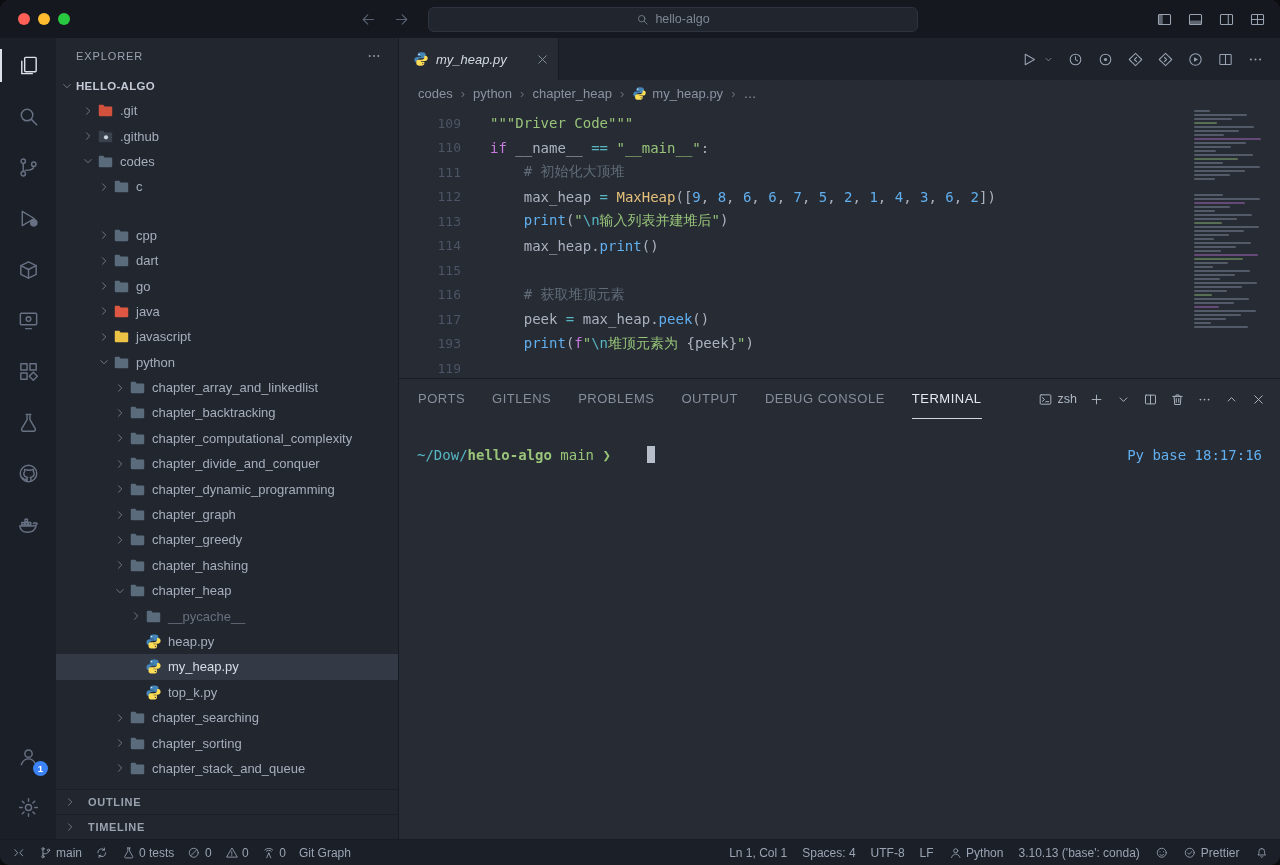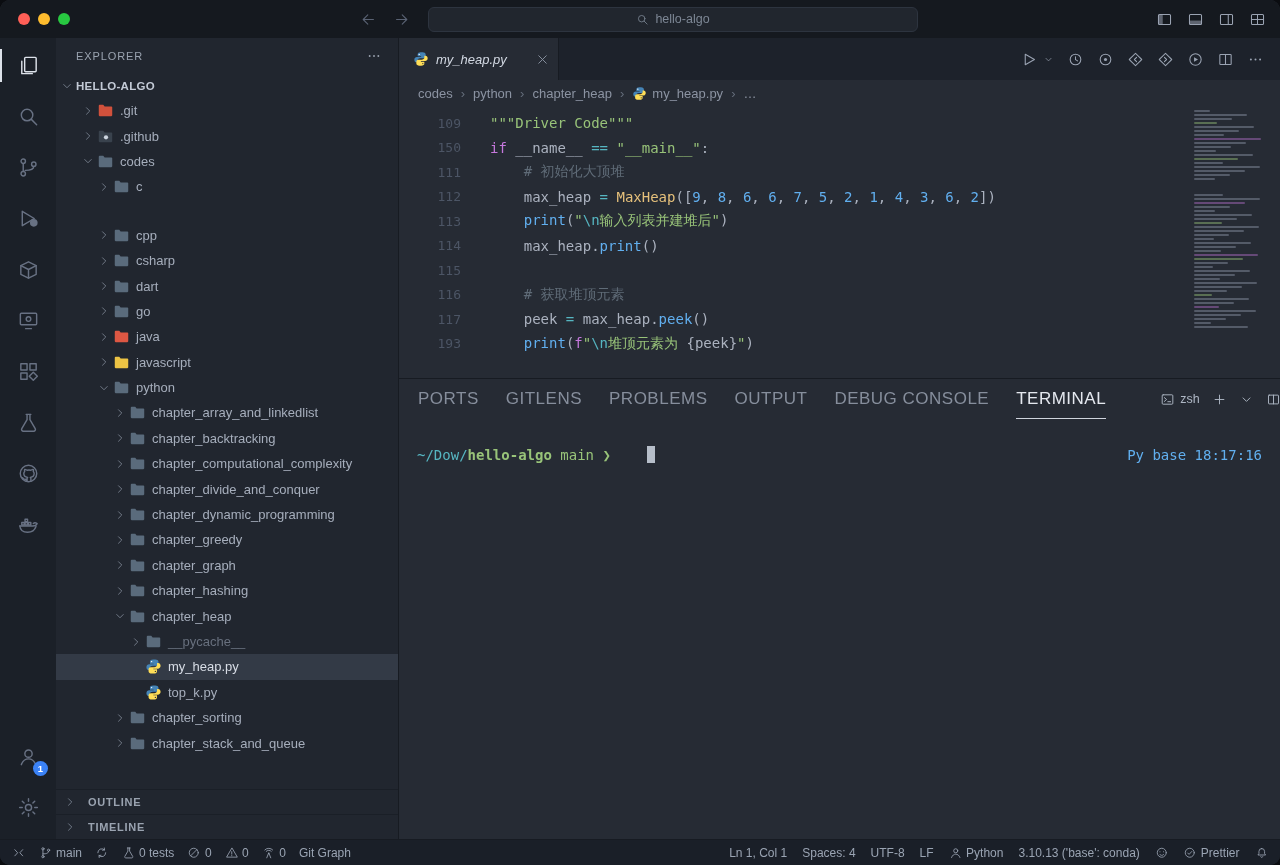--- a/index.html
+++ b/index.html
@@ -71,21 +71,21 @@
   .cl .ln{flex:0 0 62px;width:62px;text-align:right;color:#4c5565;font-family:"DejaVu Sans Mono",monospace;font-size:13px;}
   .cl .lc{padding-left:29px;font-family:"DejaVu Sans Mono",monospace;font-size:14px;white-space:pre;}
   .c-kw{color:#c678dd}.c-str{color:#98c379}.c-esc{color:#56b6c2}.c-num{color:#61afef}
   .c-fn{color:#61afef}.c-cls{color:#e5c07b}.c-cmt{color:#5f6b77}.c-op{color:#56b6c2}.c-txt{color:#abb2bf}
   .minimap{position:absolute;top:4px;right:12px;width:74px;bottom:0;}
   .mm-bar{height:2px;margin-bottom:2px;background:rgba(160,172,190,.38);border-radius:1px;}
 
   
   .panel{flex:1;border-top:1px solid #171b22;display:flex;flex-direction:column;background:#262b34;min-height:0;}
   .panel-tabs{flex:0 0 40px;display:flex;align-items:center;padding:0 14px 0 19px;gap:27px;}
-  .ptab{font-size:17px;letter-spacing:.5px;color:#868e9c;cursor:pointer;height:100%;display:flex;align-items:center;border-bottom:1.5px solid transparent;white-space:nowrap;text-align:center;}
+  .ptab{font-size:13px;letter-spacing:.5px;color:#868e9c;cursor:pointer;height:100%;display:flex;align-items:center;border-bottom:1.5px solid transparent;white-space:nowrap;text-align:center;}
   .ptab.active{color:#e4e8ef;border-bottom-color:#cfd4dd;}
   .ptab-more{width:16px;height:16px;color:#868e9c;cursor:pointer;}
   .panel-controls{margin-left:auto;display:flex;align-items:center;gap:12px;color:#9aa3b2;}
   .pc-item{display:flex;align-items:center;gap:5px;cursor:pointer;font-size:12.5px;color:#aeb7c4;}
   .pc-item .ic{width:15px;height:15px;}
   .terminal{flex:1;padding:27px 18px 0 18px;font-family:"DejaVu Sans Mono",monospace;font-size:14px;cursor:text;}
   .prompt-row{display:flex;align-items:center;gap:28px;}
   .t-cyan{color:#56b6c2}.t-green{color:#98c379}.t-green-bold{color:#98c379;font-weight:700}
   .cursor{display:inline-block;width:8.5px;height:17px;background:#b6bec9;margin-left:8px;}
   .prompt-right{margin-left:auto;color:#61afef;}
@@ -358,33 +358,20 @@
             <span class="chev">
               <svg viewBox="0 0 24 24" fill="none" stroke="currentColor" stroke-width="1.5" stroke-linecap="round" stroke-linejoin="round">
                 <path d="M9 5.5l6.5 6.5L9 18.5"></path>
               </svg>
             </span>
             <span class="ficon ic">
               <svg viewBox="0 0 24 24">
                 <path fill="#5a6b7c" d="M2.5 5.2c0-.7.5-1.2 1.2-1.2h5.1l2 2.3h9.5c.7 0 1.2.5 1.2 1.2v11.3c0 .7-.5 1.2-1.2 1.2H3.7c-.7 0-1.2-.5-1.2-1.2z"></path>
               </svg>
             </span>
-            <span class="lbl">csharp</span>
-          </div>
-          <div class="trow" style="padding-left: 40px;">
-            <span class="chev">
-              <svg viewBox="0 0 24 24" fill="none" stroke="currentColor" stroke-width="1.5" stroke-linecap="round" stroke-linejoin="round">
-                <path d="M9 5.5l6.5 6.5L9 18.5"></path>
-              </svg>
-            </span>
-            <span class="ficon ic">
-              <svg viewBox="0 0 24 24">
-                <path fill="#5a6b7c" d="M2.5 5.2c0-.7.5-1.2 1.2-1.2h5.1l2 2.3h9.5c.7 0 1.2.5 1.2 1.2v11.3c0 .7-.5 1.2-1.2 1.2H3.7c-.7 0-1.2-.5-1.2-1.2z"></path>
-              </svg>
-            </span>
             <span class="lbl">dart</span>
           </div>
           <div class="trow" style="padding-left: 40px;">
             <span class="chev">
               <svg viewBox="0 0 24 24" fill="none" stroke="currentColor" stroke-width="1.5" stroke-linecap="round" stroke-linejoin="round">
                 <path d="M9 5.5l6.5 6.5L9 18.5"></path>
               </svg>
             </span>
             <span class="ficon ic">
               <svg viewBox="0 0 24 24">
@@ -501,46 +488,46 @@
             <span class="chev">
               <svg viewBox="0 0 24 24" fill="none" stroke="currentColor" stroke-width="1.5" stroke-linecap="round" stroke-linejoin="round">
                 <path d="M9 5.5l6.5 6.5L9 18.5"></path>
               </svg>
             </span>
             <span class="ficon ic">
               <svg viewBox="0 0 24 24">
                 <path fill="#5a6b7c" d="M2.5 5.2c0-.7.5-1.2 1.2-1.2h5.1l2 2.3h9.5c.7 0 1.2.5 1.2 1.2v11.3c0 .7-.5 1.2-1.2 1.2H3.7c-.7 0-1.2-.5-1.2-1.2z"></path>
               </svg>
             </span>
+            <span class="lbl">chapter_graph</span>
+          </div>
+          <div class="trow" style="padding-left: 56px;">
+            <span class="chev">
+              <svg viewBox="0 0 24 24" fill="none" stroke="currentColor" stroke-width="1.5" stroke-linecap="round" stroke-linejoin="round">
+                <path d="M9 5.5l6.5 6.5L9 18.5"></path>
+              </svg>
+            </span>
+            <span class="ficon ic">
+              <svg viewBox="0 0 24 24">
+                <path fill="#5a6b7c" d="M2.5 5.2c0-.7.5-1.2 1.2-1.2h5.1l2 2.3h9.5c.7 0 1.2.5 1.2 1.2v11.3c0 .7-.5 1.2-1.2 1.2H3.7c-.7 0-1.2-.5-1.2-1.2z"></path>
+              </svg>
+            </span>
             <span class="lbl">chapter_greedy</span>
           </div>
           <div class="trow" style="padding-left: 56px;">
             <span class="chev">
               <svg viewBox="0 0 24 24" fill="none" stroke="currentColor" stroke-width="1.5" stroke-linecap="round" stroke-linejoin="round">
                 <path d="M9 5.5l6.5 6.5L9 18.5"></path>
               </svg>
             </span>
             <span class="ficon ic">
               <svg viewBox="0 0 24 24">
                 <path fill="#5a6b7c" d="M2.5 5.2c0-.7.5-1.2 1.2-1.2h5.1l2 2.3h9.5c.7 0 1.2.5 1.2 1.2v11.3c0 .7-.5 1.2-1.2 1.2H3.7c-.7 0-1.2-.5-1.2-1.2z"></path>
               </svg>
             </span>
-            <span class="lbl">chapter_graph</span>
-          </div>
-          <div class="trow" style="padding-left: 56px;">
-            <span class="chev">
-              <svg viewBox="0 0 24 24" fill="none" stroke="currentColor" stroke-width="1.5" stroke-linecap="round" stroke-linejoin="round">
-                <path d="M9 5.5l6.5 6.5L9 18.5"></path>
-              </svg>
-            </span>
-            <span class="ficon ic">
-              <svg viewBox="0 0 24 24">
-                <path fill="#5a6b7c" d="M2.5 5.2c0-.7.5-1.2 1.2-1.2h5.1l2 2.3h9.5c.7 0 1.2.5 1.2 1.2v11.3c0 .7-.5 1.2-1.2 1.2H3.7c-.7 0-1.2-.5-1.2-1.2z"></path>
-              </svg>
-            </span>
             <span class="lbl">chapter_hashing</span>
           </div>
           <div class="trow" style="padding-left: 56px;">
             <span class="chev down">
               <svg viewBox="0 0 24 24" fill="none" stroke="currentColor" stroke-width="1.5" stroke-linecap="round" stroke-linejoin="round">
                 <path d="M9 5.5l6.5 6.5L9 18.5"></path>
               </svg>
             </span>
             <span class="ficon ic">
               <svg viewBox="0 0 24 24">
@@ -555,43 +542,68 @@
                 <path d="M9 5.5l6.5 6.5L9 18.5"></path>
               </svg>
             </span>
             <span class="ficon ic">
               <svg viewBox="0 0 24 24">
                 <path fill="#5a6b7c" d="M2.5 5.2c0-.7.5-1.2 1.2-1.2h5.1l2 2.3h9.5c.7 0 1.2.5 1.2 1.2v11.3c0 .7-.5 1.2-1.2 1.2H3.7c-.7 0-1.2-.5-1.2-1.2z"></path>
               </svg>
             </span>
             <span class="lbl">__pycache__</span>
           </div>
-          <div class="trow selected" style="padding-left: 72px;">
+          <div class="trow" style="padding-left: 72px;">
             <span class="chev"></span>
             <span class="ficon ic">
               <svg viewBox="0 0 24 24">
                 <path fill="#4584b6" d="M11.6 2C8.7 2 7 3.2 7 5.3V8h5.2v.9H5.9C3.7 8.9 2 10.5 2 13c0 2.4 1.4 4 3.5 4H7v-2.7C7 12.2 8.8 11 11 11h5c1.7 0 3-1.3 3-3V5.3C19 3.2 16.8 2 14.6 2z"></path>
                 <circle fill="#fff" cx="9.3" cy="5.1" r="1"></circle>
                 <path fill="#ffde57" d="M12.4 22c2.9 0 4.6-1.2 4.6-3.3V16h-5.2v-.9h6.3c2.2 0 3.9-1.6 3.9-4.1 0-2.4-1.4-4-3.5-4H17v2.7c0 2.1-1.8 3.3-4 3.3H8c-1.7 0-3 1.3-3 3v2.7C5 20.8 7.2 22 9.4 22z"></path>
                 <circle fill="#3b3b3b" cx="14.7" cy="18.9" r="1"></circle>
               </svg>
             </span>
-            <span class="lbl">my_heap.py</span>
-          </div>
-          <div class="trow" style="padding-left: 72px;">
+            <span class="lbl">heap.py</span>
+          </div>
+          <div class="trow selected" style="padding-left: 72px;">
             <span class="chev"></span>
             <span class="ficon ic">
               <svg viewBox="0 0 24 24">
                 <path fill="#4584b6" d="M11.6 2C8.7 2 7 3.2 7 5.3V8h5.2v.9H5.9C3.7 8.9 2 10.5 2 13c0 2.4 1.4 4 3.5 4H7v-2.7C7 12.2 8.8 11 11 11h5c1.7 0 3-1.3 3-3V5.3C19 3.2 16.8 2 14.6 2z"></path>
                 <circle fill="#fff" cx="9.3" cy="5.1" r="1"></circle>
                 <path fill="#ffde57" d="M12.4 22c2.9 0 4.6-1.2 4.6-3.3V16h-5.2v-.9h6.3c2.2 0 3.9-1.6 3.9-4.1 0-2.4-1.4-4-3.5-4H17v2.7c0 2.1-1.8 3.3-4 3.3H8c-1.7 0-3 1.3-3 3v2.7C5 20.8 7.2 22 9.4 22z"></path>
                 <circle fill="#3b3b3b" cx="14.7" cy="18.9" r="1"></circle>
               </svg>
             </span>
+            <span class="lbl">my_heap.py</span>
+          </div>
+          <div class="trow" style="padding-left: 72px;">
+            <span class="chev"></span>
+            <span class="ficon ic">
+              <svg viewBox="0 0 24 24">
+                <path fill="#4584b6" d="M11.6 2C8.7 2 7 3.2 7 5.3V8h5.2v.9H5.9C3.7 8.9 2 10.5 2 13c0 2.4 1.4 4 3.5 4H7v-2.7C7 12.2 8.8 11 11 11h5c1.7 0 3-1.3 3-3V5.3C19 3.2 16.8 2 14.6 2z"></path>
+                <circle fill="#fff" cx="9.3" cy="5.1" r="1"></circle>
+                <path fill="#ffde57" d="M12.4 22c2.9 0 4.6-1.2 4.6-3.3V16h-5.2v-.9h6.3c2.2 0 3.9-1.6 3.9-4.1 0-2.4-1.4-4-3.5-4H17v2.7c0 2.1-1.8 3.3-4 3.3H8c-1.7 0-3 1.3-3 3v2.7C5 20.8 7.2 22 9.4 22z"></path>
+                <circle fill="#3b3b3b" cx="14.7" cy="18.9" r="1"></circle>
+              </svg>
+            </span>
             <span class="lbl">top_k.py</span>
+          </div>
+          <div class="trow" style="padding-left: 56px;">
+            <span class="chev">
+              <svg viewBox="0 0 24 24" fill="none" stroke="currentColor" stroke-width="1.5" stroke-linecap="round" stroke-linejoin="round">
+                <path d="M9 5.5l6.5 6.5L9 18.5"></path>
+              </svg>
+            </span>
+            <span class="ficon ic">
+              <svg viewBox="0 0 24 24">
+                <path fill="#5a6b7c" d="M2.5 5.2c0-.7.5-1.2 1.2-1.2h5.1l2 2.3h9.5c.7 0 1.2.5 1.2 1.2v11.3c0 .7-.5 1.2-1.2 1.2H3.7c-.7 0-1.2-.5-1.2-1.2z"></path>
+              </svg>
+            </span>
+            <span class="lbl">chapter_searching</span>
           </div>
           <div class="trow" style="padding-left: 56px;">
             <span class="chev">
               <svg viewBox="0 0 24 24" fill="none" stroke="currentColor" stroke-width="1.5" stroke-linecap="round" stroke-linejoin="round">
                 <path d="M9 5.5l6.5 6.5L9 18.5"></path>
               </svg>
             </span>
             <span class="ficon ic">
               <svg viewBox="0 0 24 24">
                 <path fill="#5a6b7c" d="M2.5 5.2c0-.7.5-1.2 1.2-1.2h5.1l2 2.3h9.5c.7 0 1.2.5 1.2 1.2v11.3c0 .7-.5 1.2-1.2 1.2H3.7c-.7 0-1.2-.5-1.2-1.2z"></path>
@@ -736,21 +748,21 @@
           </span>
         </div>
 
       <div class="codewrap">
         <div class="codelines" id="codelines">
             <div class="cl">
               <span class="ln">109</span>
               <span class="lc"><span class="c-str">"""Driver Code"""</span></span>
             </div>
             <div class="cl">
-              <span class="ln">150</span>
+              <span class="ln">110</span>
               <span class="lc"><span class="c-kw">if</span><span class="c-txt"> __name__ </span><span class="c-op">==</span><span class="c-txt"> </span><span class="c-str">"__main__"</span><span class="c-txt">:</span></span>
             </div>
             <div class="cl">
               <span class="ln">111</span>
               <span class="lc"><span class="c-txt">    </span><span class="c-cmt"># 初始化大顶堆</span></span>
             </div>
             <div class="cl">
               <span class="ln">112</span>
               <span class="lc"><span class="c-txt">    max_heap </span><span class="c-op">=</span><span class="c-txt"> </span><span class="c-cls">MaxHeap</span><span class="c-txt">([</span><span class="c-num">9</span><span class="c-txt">, </span><span class="c-num">8</span><span class="c-txt">, </span><span class="c-num">6</span><span class="c-txt">, </span><span class="c-num">6</span><span class="c-txt">, </span><span class="c-num">7</span><span class="c-txt">, </span><span class="c-num">5</span><span class="c-txt">, </span><span class="c-num">2</span><span class="c-txt">, </span><span class="c-num">1</span><span class="c-txt">, </span><span class="c-num">4</span><span class="c-txt">, </span><span class="c-num">3</span><span class="c-txt">, </span><span class="c-num">6</span><span class="c-txt">, </span><span class="c-num">2</span><span class="c-txt">])</span></span>
             </div>
@@ -770,20 +782,24 @@
               <span class="ln">116</span>
               <span class="lc"><span class="c-txt">    </span><span class="c-cmt"># 获取堆顶元素</span></span>
             </div>
             <div class="cl">
               <span class="ln">117</span>
               <span class="lc"><span class="c-txt">    peek </span><span class="c-op">=</span><span class="c-txt"> max_heap.</span><span class="c-fn">peek</span><span class="c-txt">()</span></span>
             </div>
             <div class="cl">
               <span class="ln">193</span>
               <span class="lc"><span class="c-txt">    </span><span class="c-fn">print</span><span class="c-txt">(</span><span class="c-kw">f</span><span class="c-str">"</span><span class="c-esc">\n</span><span class="c-str">堆顶元素为 </span><span class="c-txt">{peek}</span><span class="c-str">"</span><span class="c-txt">)</span></span>
+            </div>
+            <div class="cl">
+              <span class="ln">119</span>
+              <span class="lc"></span>
             </div>
           </div>
         <div class="minimap" id="minimap">
             <div class="mm-bar" style="width: 16px;"></div>
             <div class="mm-bar" style="width: 53px;"></div>
             <div class="mm-bar" style="width: 38px;"></div>
             <div class="mm-bar" style="width: 23px; background: rgba(152, 195, 121, 0.45);"></div>
             <div class="mm-bar" style="width: 60px;"></div>
             <div class="mm-bar" style="width: 45px;"></div>
             <div class="mm-bar" style="width: 30px;"></div>

